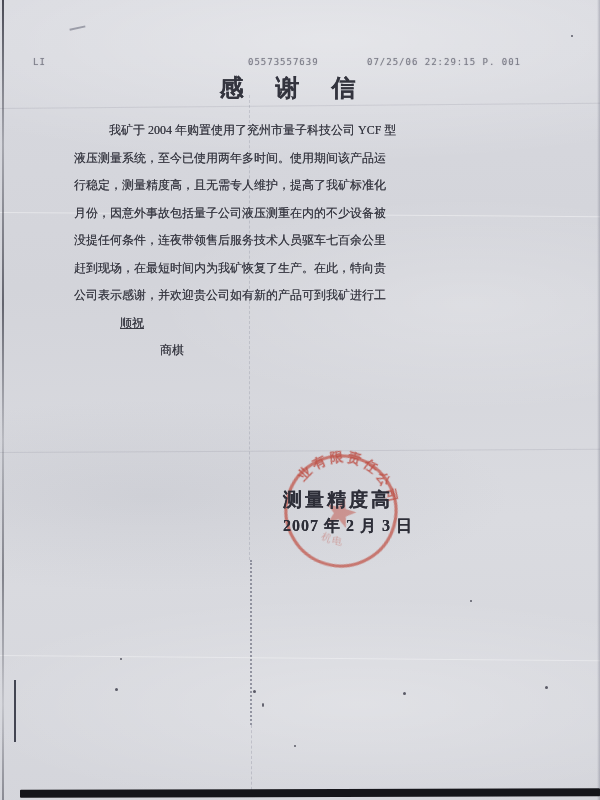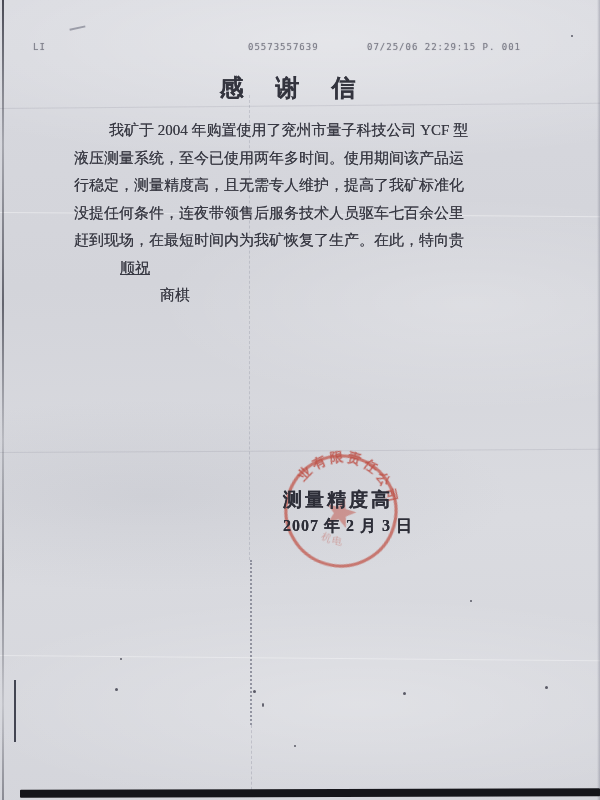--- a/index.html
+++ b/index.html
@@ -29,33 +29,33 @@
   .crease-fade{position:absolute;left:251px;top:725px;height:70px;border-left:1px dashed rgba(80,82,104,0.2);}
   
   .edge-left{position:absolute;left:2px;top:0;width:2px;height:100%;
     background:linear-gradient(180deg,rgba(25,26,38,0.75) 0%,rgba(25,26,38,0.25) 18%,rgba(25,26,38,0.6) 38%,rgba(25,26,38,0.15) 55%,rgba(25,26,38,0.45) 72%,rgba(25,26,38,0.1) 88%,rgba(25,26,38,0.4) 100%);}
   .edge-right{position:absolute;right:0;top:0;width:3px;height:100%;background:linear-gradient(90deg,rgba(120,122,138,0) ,rgba(100,102,120,0.35));}
   .bar-bottom{position:absolute;left:20px;top:789px;width:580px;height:8px;background:#15151a;transform:rotate(-0.15deg);border-radius:1px;}
   .tick-bottom{position:absolute;left:14px;top:680px;width:2px;height:62px;background:rgba(30,32,46,0.8);}
   .scribble{position:absolute;left:70px;top:27px;width:16px;height:5px;border-top:2px solid rgba(90,92,110,0.5);transform:rotate(-12deg);}
   .speck{position:absolute;width:3px;height:3px;border-radius:50%;background:rgba(45,46,60,0.75);}
   
-  .fax{position:absolute;top:42px;left:0;width:100%;height:14px;
+  .fax{position:absolute;top:57px;left:0;width:100%;height:14px;
     font-family:"DejaVu Sans Mono","Liberation Mono",monospace;
     font-size:9px;letter-spacing:1px;color:#7e7f8a;text-shadow:0 0 1px rgba(126,127,138,0.6);}
   .fax .fl{position:absolute;left:33px;}
   .fax .fc{position:absolute;left:248px;}
   .fax .fr{position:absolute;left:367px;}
   
   .title{position:absolute;top:72px;left:0;width:100%;text-align:center;
     font-size:24px;font-weight:bold;color:#33343e;letter-spacing:13px;margin:0;margin-left:-6px;
     text-shadow:0 0 0.6px rgba(51,52,62,0.9);}
   
   .body-block{position:absolute;top:117px;left:74px;width:460px;
-    font-size:15px;line-height:27.5px;color:#383943;
+    font-size:12px;line-height:27.5px;color:#383943;
     text-shadow:0 0 0.5px rgba(56,57,67,0.85);}
   .line{white-space:nowrap;}
   .line.indent{padding-left:35px;}
   .line.closing1{padding-left:46px;text-decoration:underline;}
   .line.closing2{padding-left:86px;}
   
   .signature{position:absolute;left:283px;top:487px;font-size:19px;font-weight:bold;color:#2d2e38;letter-spacing:3px;text-shadow:0 0 0.5px rgba(45,46,56,0.9);}
   .dateline{position:absolute;left:283px;top:516px;font-size:16px;font-weight:bold;color:#2d2e38;letter-spacing:1px;text-shadow:0 0 0.5px rgba(45,46,56,0.9);}
   
   .seal{position:absolute;left:281px;top:450px;width:120px;height:122px;transform:rotate(16deg);opacity:0.88;filter:blur(0.3px);}
@@ -93,22 +93,24 @@
     <span class="fc">05573557639</span>
     <span class="fr">07/25/06  22:29:15 P. 001</span>
   </div>
 
   <h1 class="title">感 谢 信</h1>
 
   <div class="body-block">
     <div class="line indent">我矿于 2004 年购置使用了兖州市量子科技公司 YCF 型</div>
     <div class="line">液压测量系统，至今已使用两年多时间。使用期间该产品运</div>
     <div class="line">行稳定，测量精度高，且无需专人维护，提高了我矿标准化</div>
+    <div class="line">月份，因意外事故包括量子公司液压测重在内的不少设备被</div>
     <div class="line">没提任何条件，连夜带领售后服务技术人员驱车七百余公里</div>
     <div class="line">赶到现场，在最短时间内为我矿恢复了生产。在此，特向贵</div>
+    <div class="line">公司表示感谢，并欢迎贵公司如有新的产品可到我矿进行工</div>
     <div class="line closing1">顺祝</div>
     <div class="line closing2">商棋</div>
   </div>
 
   <div class="seal">
     <svg viewBox="0 0 120 120">
       <defs>
         <path id="topArc" d="M 15,66 A 46,46 0 1 1 105,66"></path>
         <path id="botArc" d="M 26,76 A 42,42 0 0 0 94,76"></path>
       </defs>

